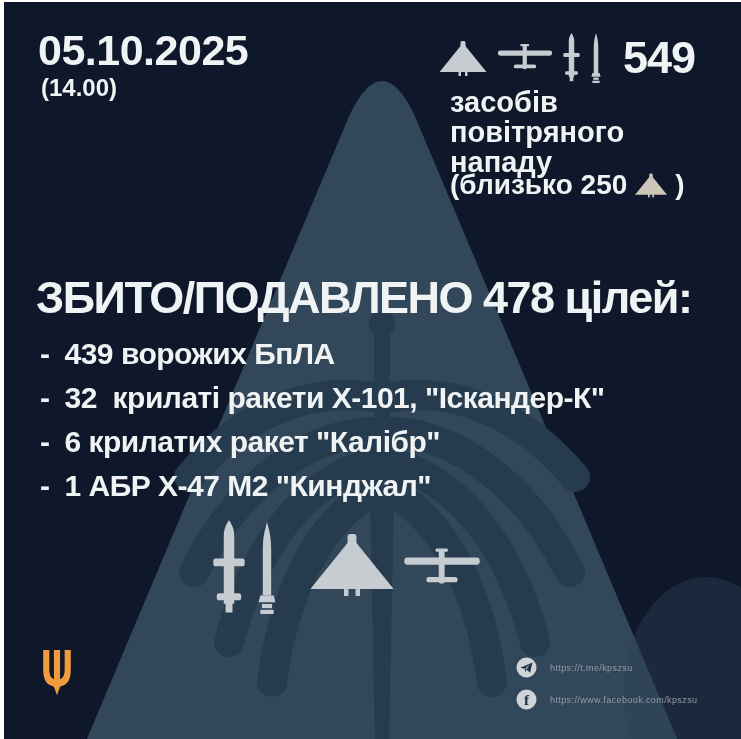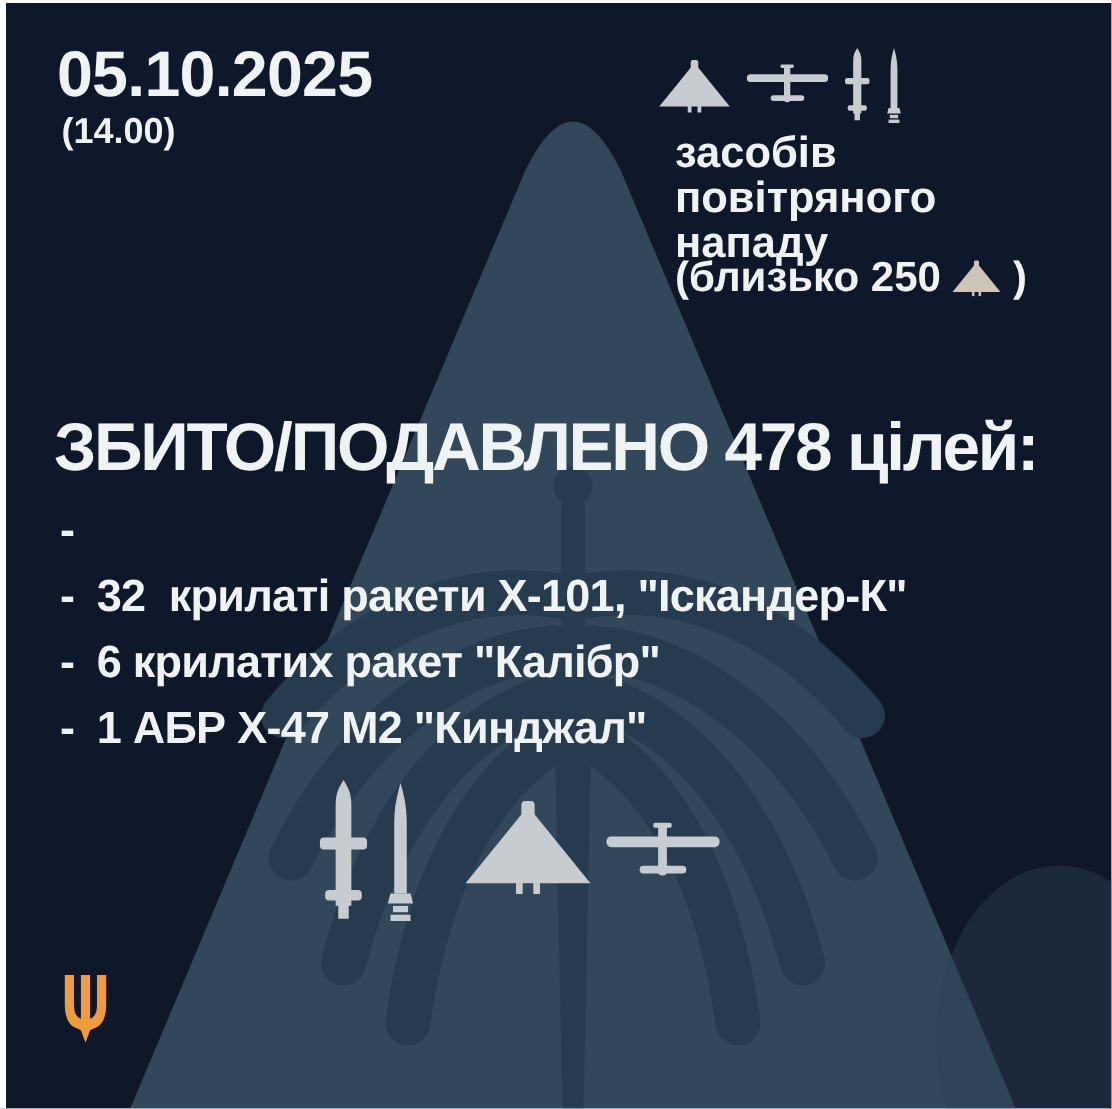--- a/index.html
+++ b/index.html
@@ -90,20 +90,21 @@
       <rect x="0" y="44" width="36" height="9" rx="3"></rect>
       <rect x="4" y="84" width="28" height="8" rx="3"></rect>
       <rect x="14" y="94" width="8" height="12"></rect>
     </svg>
     <svg width="12" height="50" viewBox="0 0 20 110" class="icon-gray">
       <path d="M10 0 C14 14 15 22 15 34 V88 H5 V34 C5 22 6 14 10 0 Z"></path>
       <path d="M2 88 h16 l2 8 h-20 Z"></path>
       <rect x="4" y="98" width="12" height="5"></rect>
       <rect x="2" y="105" width="16" height="5"></rect>
     </svg>
+    <div class="hdr-count">549</div>
   </div>
 
   <div class="hdr-label">засобів
 повітряного
 нападу</div>
 
   <div class="approx">
     <span>(близько 250</span>
     <svg width="34" height="25" viewBox="0 0 100 70" class="icon-beige">
       <polygon points="50,4 97,62 3,62"></polygon>
@@ -112,20 +113,21 @@
       <rect x="54" y="60" width="5" height="10"></rect>
     </svg>
     <span>)</span>
   </div>
 
   <div class="title">ЗБИТО/ПОДАВЛЕНО 478 цілей:</div>
 
   <div class="list">
     <div class="row">
       <span>-</span>
+      <span class="item-text">439 ворожих БпЛА</span>
     </div>
     <div class="row">
       <span>-</span>
       <span class="item-text">32  крилаті ракети Х-101, "Іскандер-К"</span>
     </div>
     <div class="row">
       <span>-</span>
       <span class="item-text">6 крилатих ракет "Калібр"</span>
     </div>
     <div class="row">
@@ -158,15 +160,32 @@
       <rect x="2" y="14" width="116" height="11" rx="5"></rect>
       <rect x="55" y="2" width="9" height="52" rx="4"></rect>
       <rect x="36" y="44" width="48" height="8" rx="4"></rect>
     </svg>
   </div>
 
   <svg class="trident" width="34" height="46" viewBox="0 0 44 60" fill="#f09c3c">
     <path d="M4 0 H12 V26 Q12 36 18 38 V0 H26 V38 Q32 36 32 26 V0 H40 V26 Q40 44 28 47 L26 48 L22 59 L18 48 L16 47 Q4 44 4 26 Z"></path>
   </svg>
 
+  <div class="social">
+    <div class="srow">
+      <svg width="21" height="21" viewBox="0 0 22 22">
+        <circle cx="11" cy="11" r="10.5" fill="#cfd4d8"></circle>
+        <polygon points="4.5,11.2 17.2,5.8 14.8,16.4 11.2,13.4 9.6,15.6 9.1,12.4" fill="#203447"></polygon>
+        <polygon points="9.1,12.4 14.3,7.6 11.2,13.4" fill="#8e99a3"></polygon>
+      </svg>
+      <span class="url">https://t.me/kpszsu</span>
+    </div>
+    <div class="srow">
+      <svg width="21" height="21" viewBox="0 0 22 22">
+        <circle cx="11" cy="11" r="10.5" fill="#cfd4d8"></circle>
+        <text x="11" y="17" text-anchor="middle" font-family="Liberation Serif, serif" font-size="16" font-weight="bold" fill="#203447">f</text>
+      </svg>
+      <span class="url">https://www.facebook.com/kpszsu</span>
+    </div>
+  </div>
 
 </div>
 </div>
 
 </body></html>

